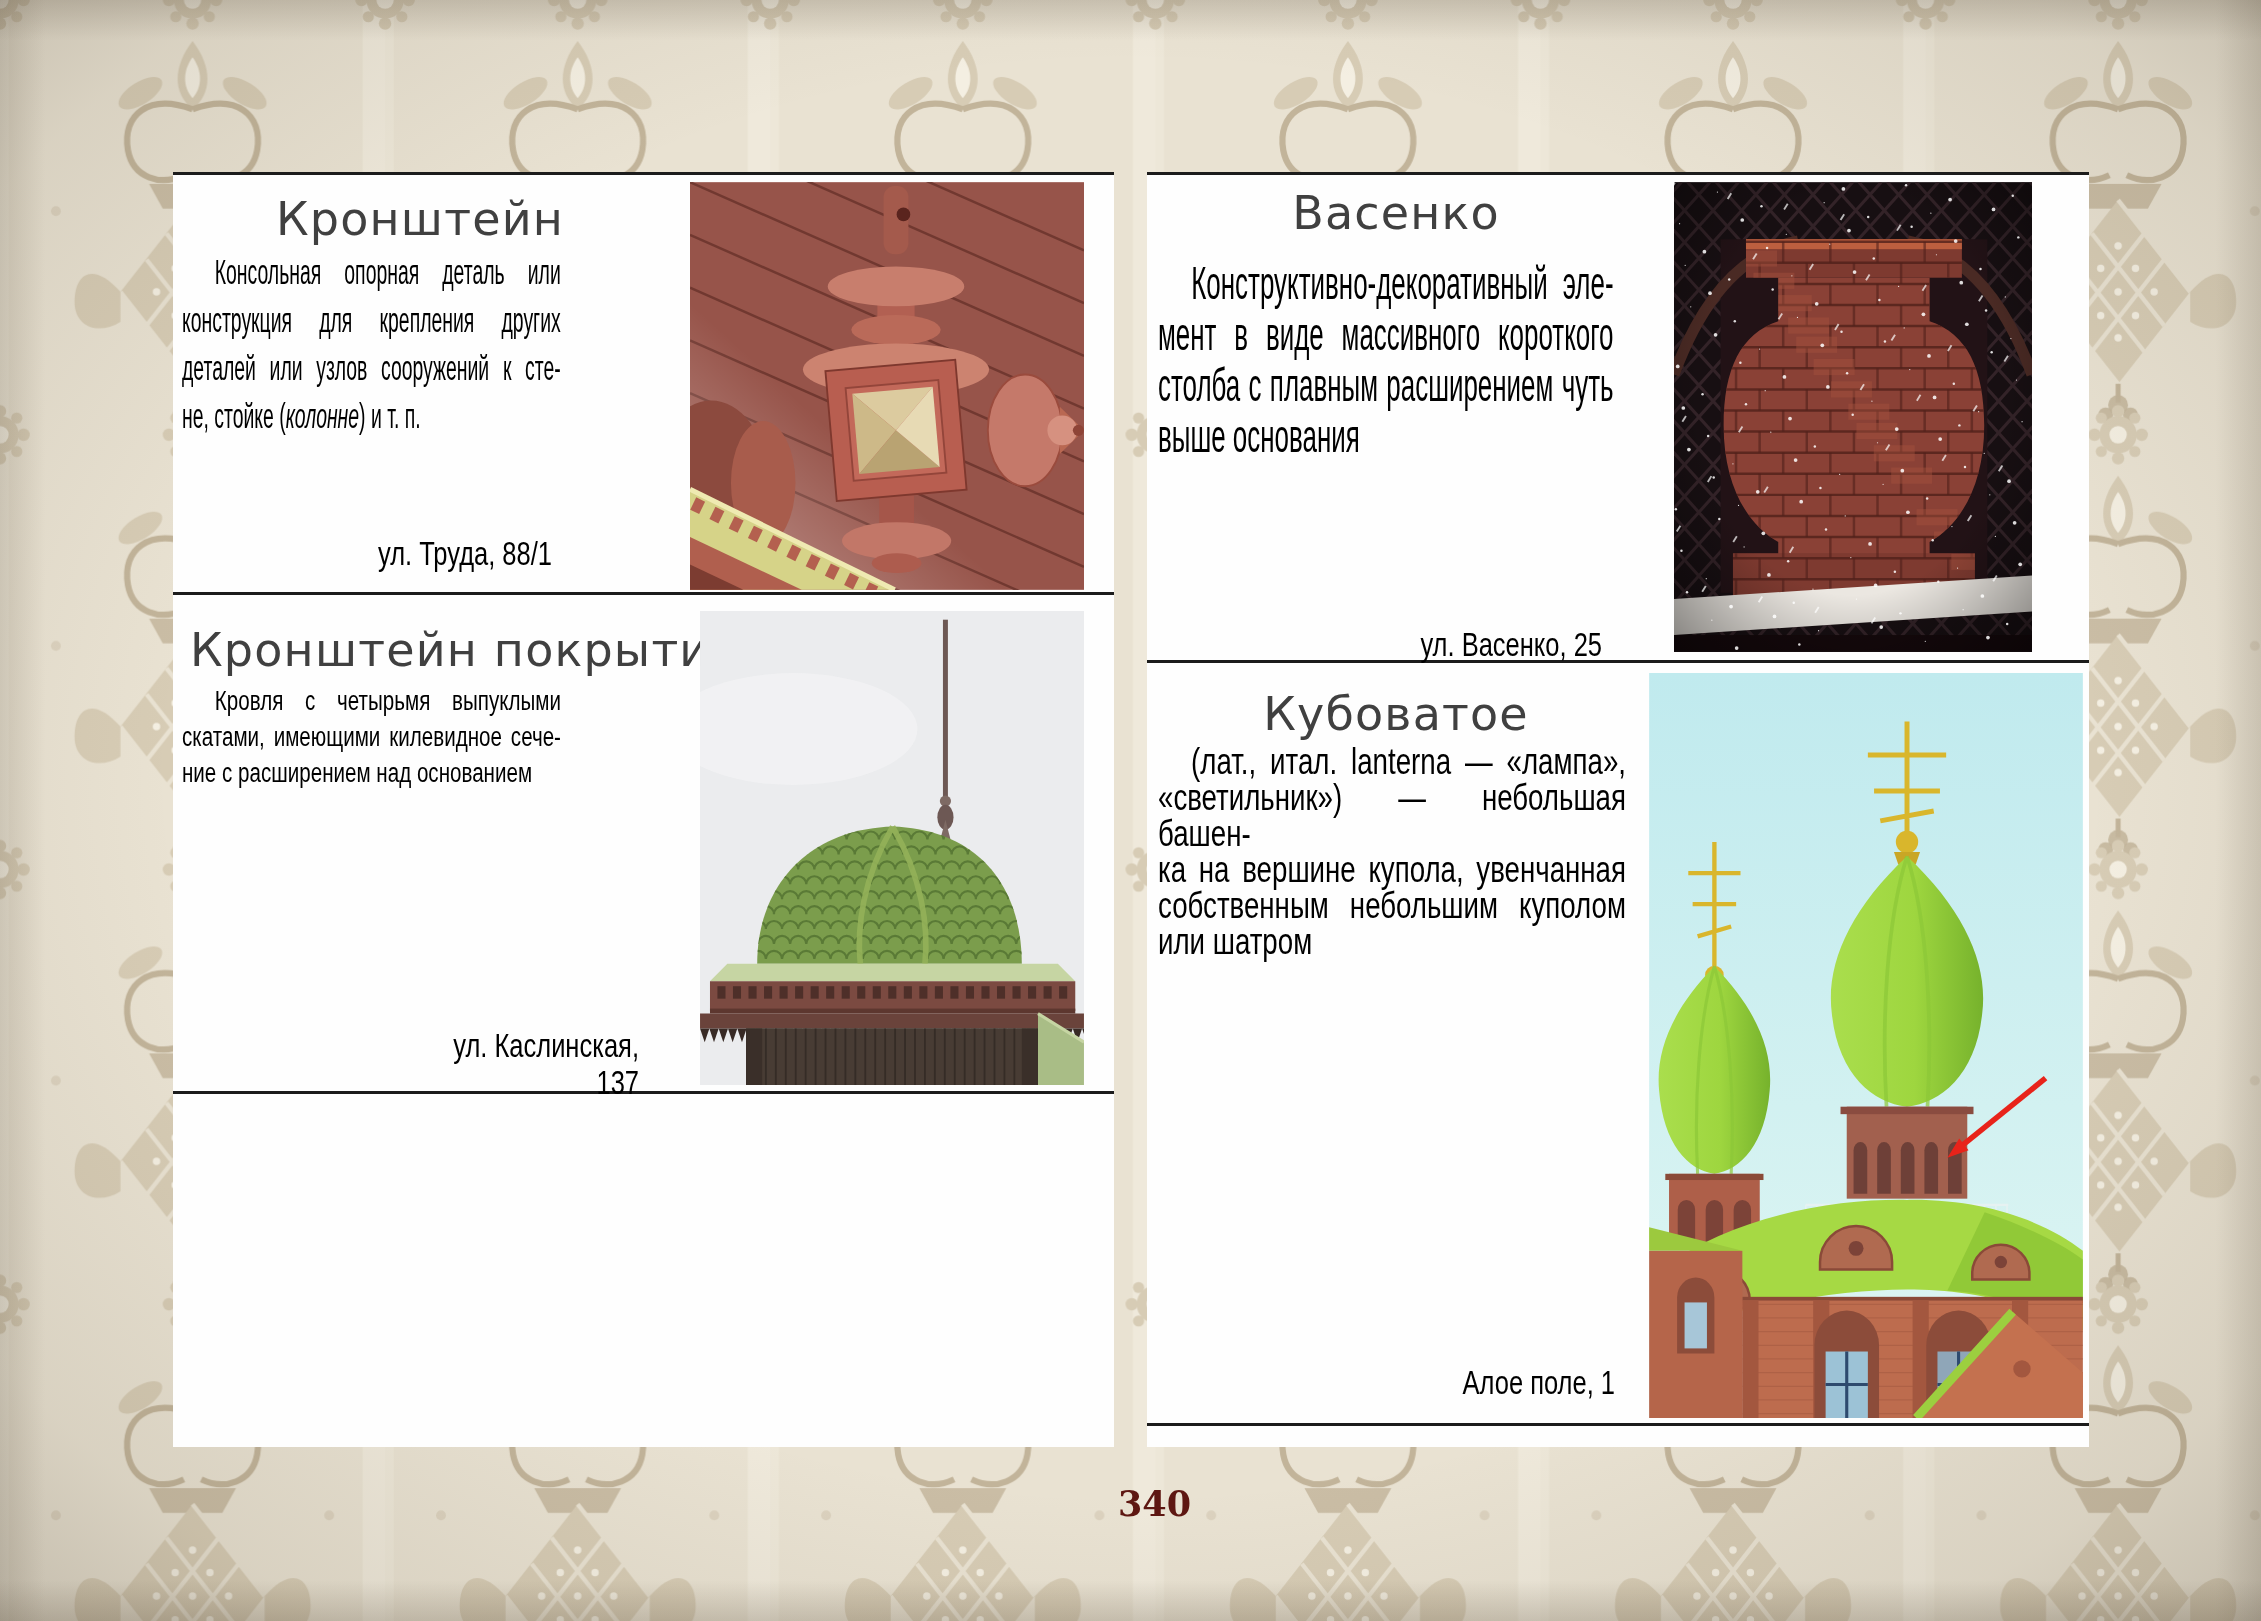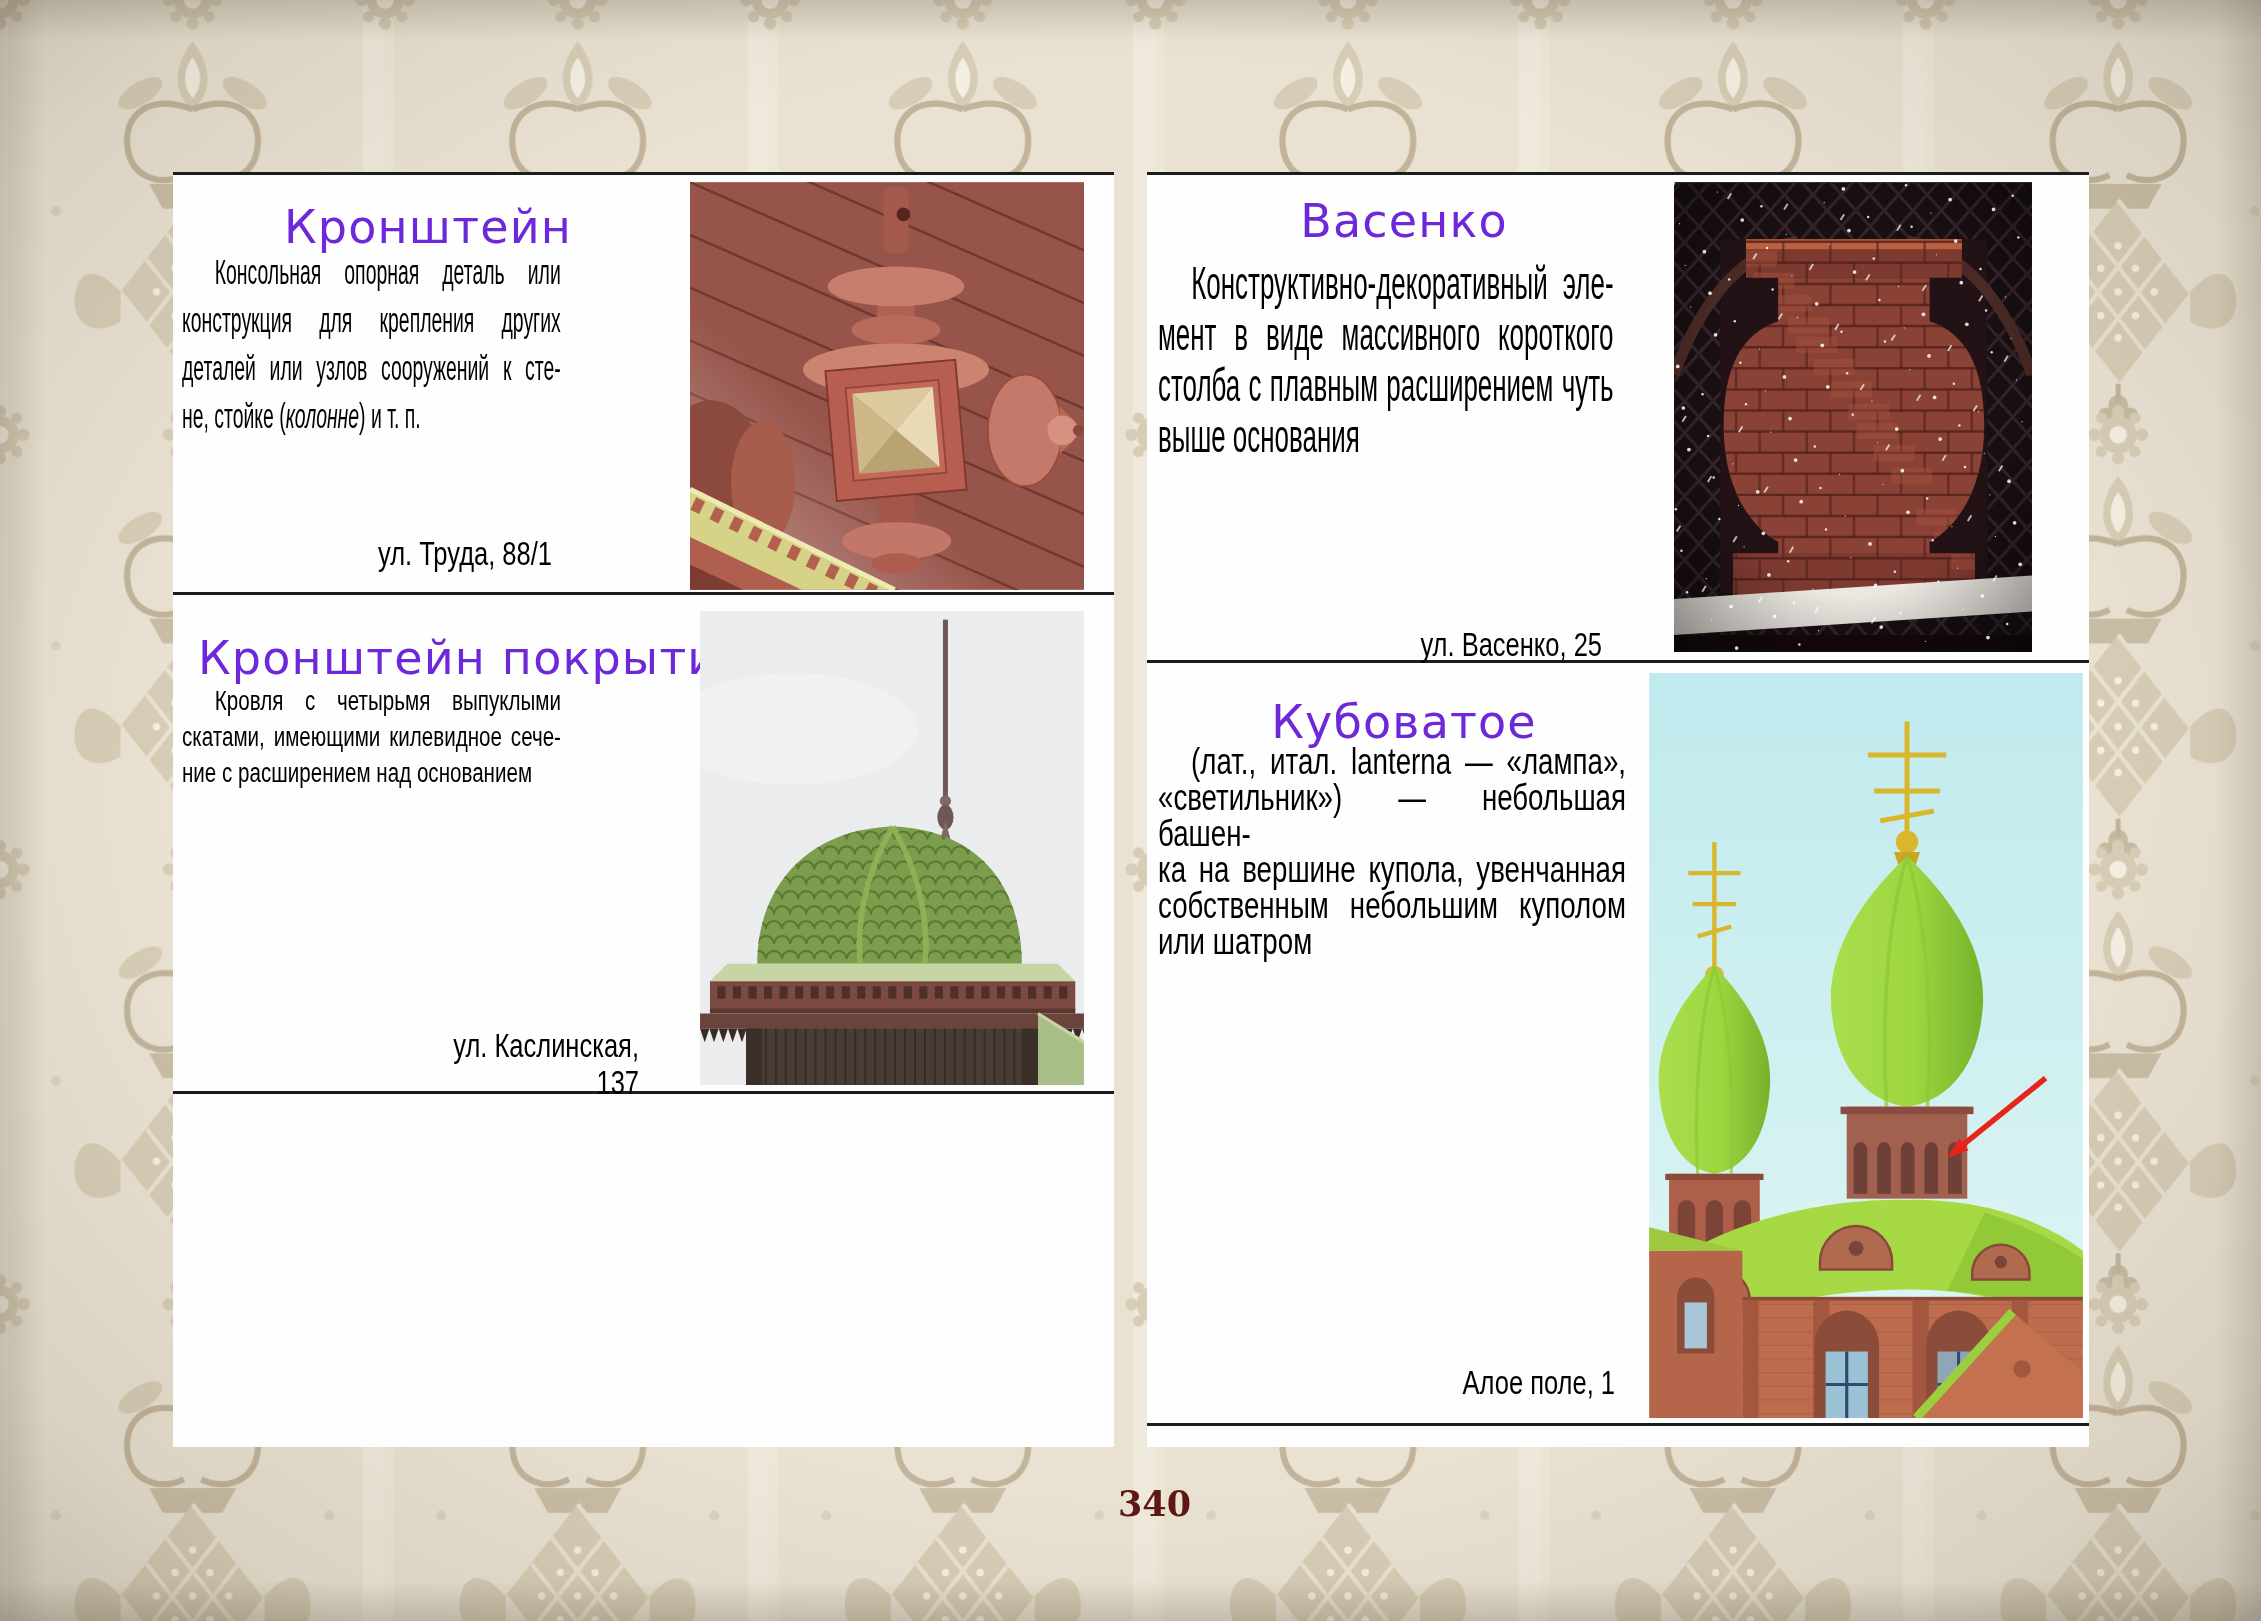--- a/index.html
+++ b/index.html
@@ -15,23 +15,23 @@
   .panel.left{left:173px;top:172px;width:941px;height:1275px;}
   .panel.right{left:1147px;top:172px;width:942px;height:1275px;}
   .rule{position:absolute;height:3.1px;background:var(--c-rule,#1c1c1c);}
   .r1{left:173px;top:172px;width:941px;}
   .r2{left:173px;top:592px;width:941px;}
   .r3{left:173px;top:1091px;width:941px;}
   .r4{left:1147px;top:172px;width:942px;}
   .r5{left:1147px;top:660px;width:942px;}
   .r6{left:1147px;top:1423px;width:942px;}
   .entry{display:contents;}
-  .title{position:absolute;width:460px;margin:16px;text-align:center;white-space:nowrap;
+  .title{position:absolute;width:460px;margin:8px;text-align:center;white-space:nowrap;
          font-family:"DejaVu Sans",sans-serif;font-weight:400;font-size:46px;line-height:1.1;
-         letter-spacing:1.2px;color:#6d28d9;}
+         letter-spacing:1.2px;color:#404040;}
   .t1{left:182px;top:186px;}
   .t2{left:1158px;top:180px;}
   .t3{left:182px;top:617px;}
   .t4{left:1158px;top:681px;}
   .lines{position:absolute;transform-origin:0 0;}
   .bline{text-align:justify;text-align-last:justify;}
   .bline.last{text-align-last:left;}
   .l1{left:182px;top:248px;width:683px;transform:scaleX(.5545);font-size:35px;line-height:48px;}
   .l2{left:1158px;top:258px;width:808px;transform:scaleX(.5638);font-size:46px;line-height:51px;}
   .l3{left:182px;top:683px;width:497px;transform:scaleX(.7625);font-size:27px;line-height:36px;}

